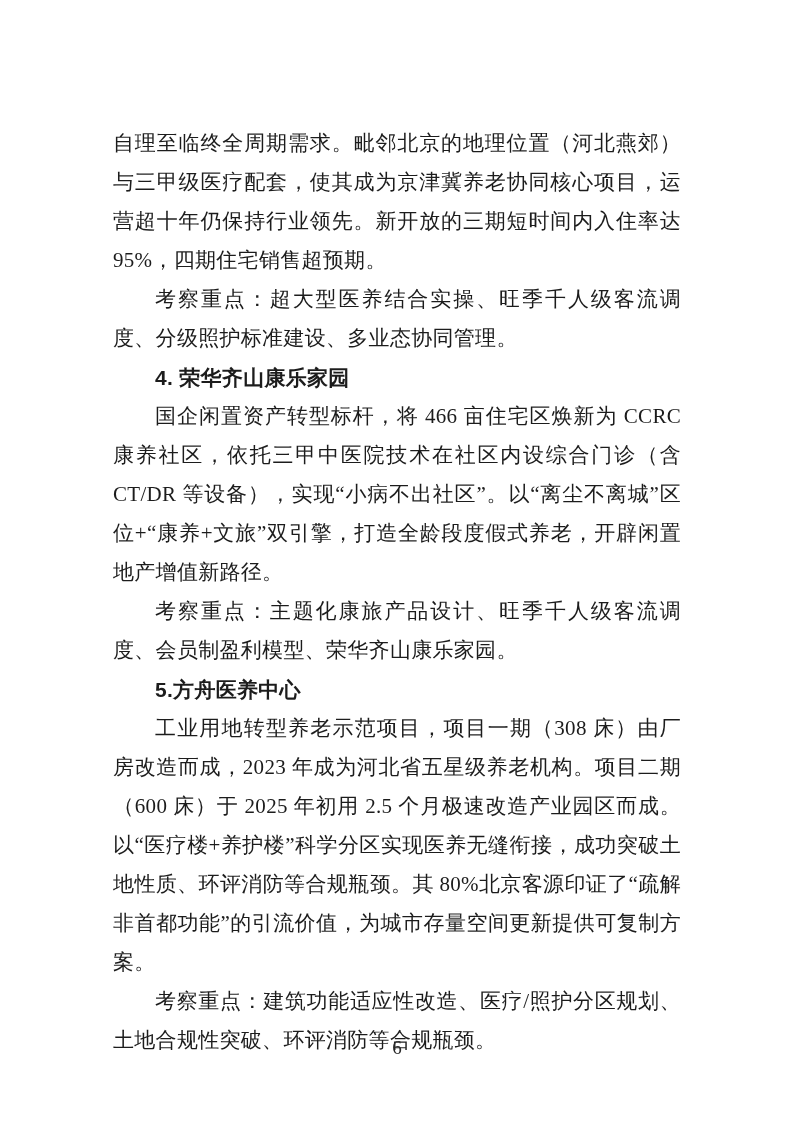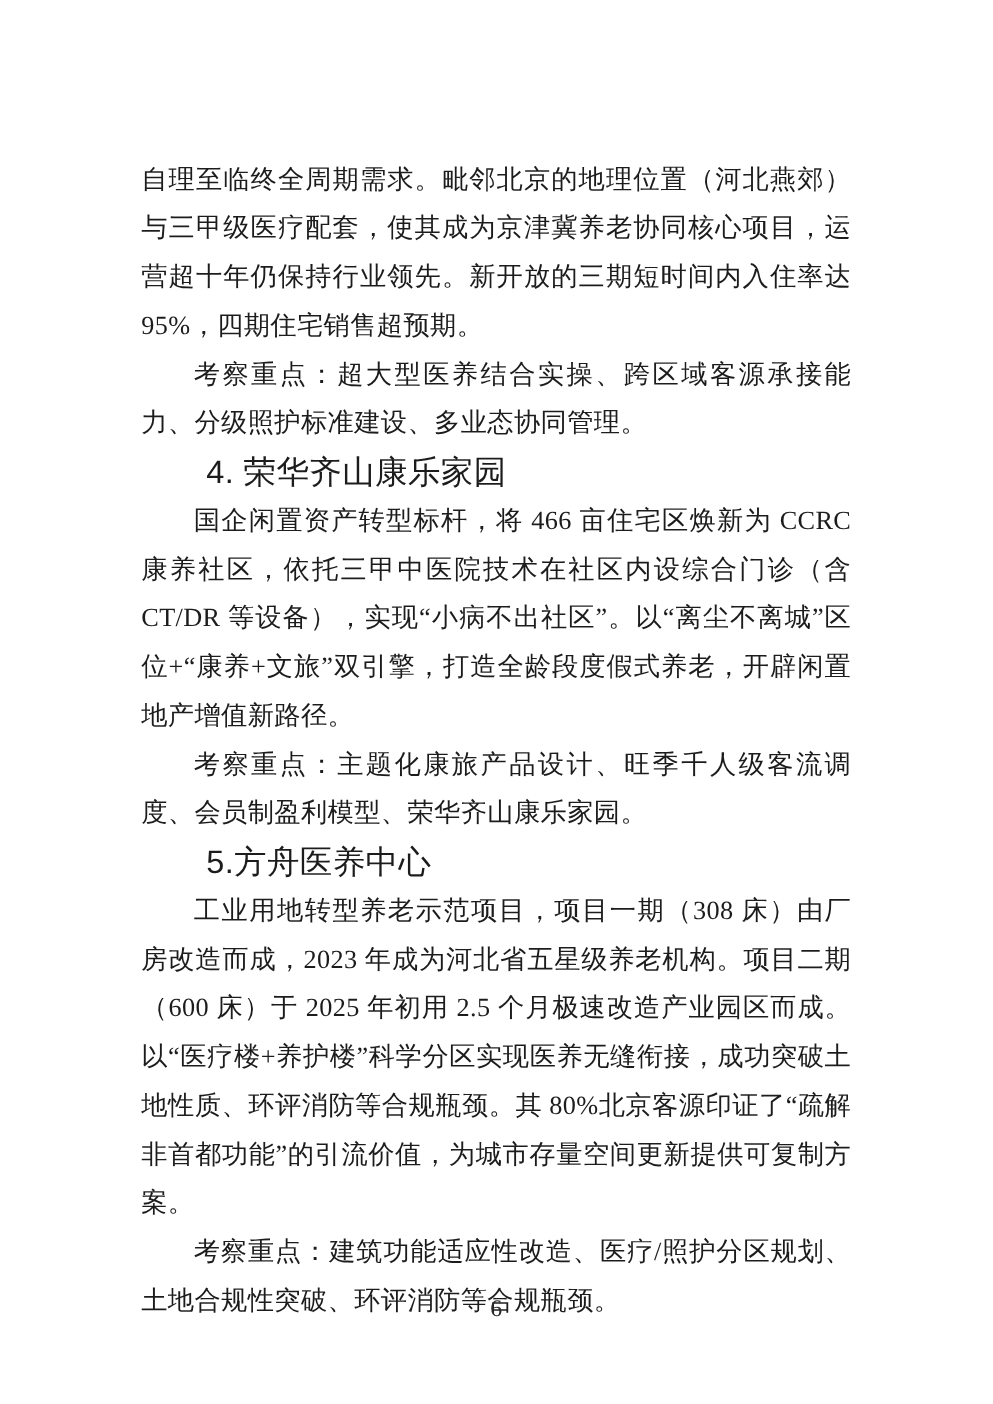--- a/index.html
+++ b/index.html
@@ -35,45 +35,45 @@
     line-height: 39px;
     text-align: justify;
     text-justify: inter-ideograph;
     letter-spacing: 0.3px;
     font-family: "Liberation Serif", "DejaVu Serif", serif;
   }
   .para.indent {
     text-indent: 2em;
   }
   .heading {
-    font-weight: normal;
+    font-weight: bold;
     text-indent: 2em;
     font-family: "Liberation Sans", "DejaVu Sans", sans-serif;
-    font-size: 26px;
+    font-size: 21px;
     line-height: 39px;
   }
   .page-footer {
     position: absolute;
     left: 0;
     top: 1036px;
     width: 794px;
     text-align: center;
     font-size: 19px;
     line-height: 24px;
     color: #2a2a2a;
     font-family: "Liberation Serif", "DejaVu Serif", serif;
   }
 </style>
 </head>
 <body>
 
 <div class="doc-page">
   <div class="doc-body">
       <p class="block para">自理至临终全周期需求。毗邻北京的地理位置（河北燕郊）与三甲级医疗配套，使其成为京津冀养老协同核心项目，运营超十年仍保持行业领先。新开放的三期短时间内入住率达 95%，四期住宅销售超预期。</p>
-      <p class="block para indent">考察重点：超大型医养结合实操、跨区域客源承接能力、分级照护标准建设、多业态协同管理。</p>
+      <p class="block para indent">考察重点：超大型医养结合实操、旺季千人级客流调度、分级照护标准建设、多业态协同管理。</p>
       <p class="block heading">4. 荣华齐山康乐家园</p>
       <p class="block para indent">国企闲置资产转型标杆，将 466 亩住宅区焕新为 CCRC 康养社区，依托三甲中医院技术在社区内设综合门诊（含 CT/DR 等设备），实现“小病不出社区”。以“离尘不离城”区位+“康养+文旅”双引擎，打造全龄段度假式养老，开辟闲置地产增值新路径。</p>
       <p class="block para indent">考察重点：主题化康旅产品设计、旺季千人级客流调度、会员制盈利模型、荣华齐山康乐家园。</p>
       <p class="block heading">5.方舟医养中心</p>
       <p class="block para indent">工业用地转型养老示范项目，项目一期（308 床）由厂房改造而成，2023 年成为河北省五星级养老机构。项目二期（600 床）于 2025 年初用 2.5 个月极速改造产业园区而成。以“医疗楼+养护楼”科学分区实现医养无缝衔接，成功突破土地性质、环评消防等合规瓶颈。其 80%北京客源印证了“疏解非首都功能”的引流价值，为城市存量空间更新提供可复制方案。</p>
       <p class="block para indent">考察重点：建筑功能适应性改造、医疗/照护分区规划、土地合规性突破、环评消防等合规瓶颈。</p>
     </div>
   <div class="page-footer">
     <span>6</span>
   </div>

